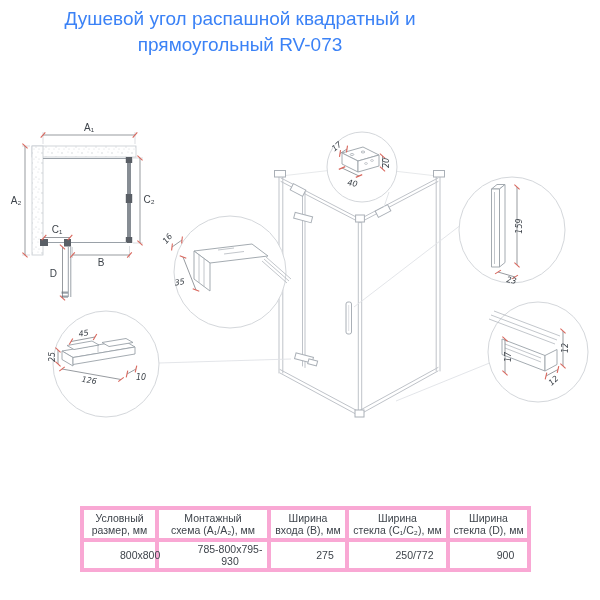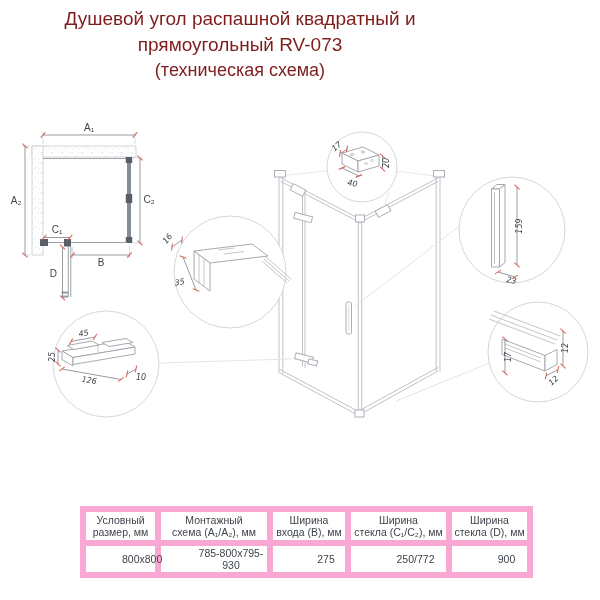--- a/index.html
+++ b/index.html
@@ -1,20 +1,20 @@
 <!DOCTYPE html>
 <html><head>
 <meta charset="utf-8">
 <style>
   html,body{margin:0;padding:0;}
   body{
     width:600px;height:600px;position:relative;overflow:hidden;
     background:#ffffff;font-family:"Liberation Sans",sans-serif;
   }
-  .title-block{position:absolute;top:6px;left:0;width:480px;text-align:center;color:#7f1d1d;}
+  .title-block{position:absolute;top:6px;left:0;width:480px;text-align:center;color:#3b82f6;}
   .title-line1{font-size:19px;line-height:26px;}
   .title-line2{font-size:18px;line-height:24px;}
   svg#drawing{position:absolute;left:0;top:0;}
   .glass{stroke:#9aa1a8;stroke-width:1;fill:none;}
   .iso{stroke:#bfc3c9;stroke-width:1;fill:none;stroke-linecap:round;}
   .iso-faint{stroke:#e4e6e9;stroke-width:0.9;fill:none;}
   .leader{stroke:#e0e2e6;stroke-width:0.9;fill:none;}
   .detail-circle{fill:#ffffff;stroke:#d4d7db;stroke-width:1;}
   .part{fill:#ffffff;stroke:#9aa1a8;stroke-width:0.9;stroke-linejoin:round;}
   .part-line{stroke:#b3b8be;stroke-width:0.8;fill:none;}
@@ -24,32 +24,31 @@
   .dimtxt{font:italic 8px "DejaVu Sans",sans-serif;fill:#3d434a;}
   .plantxt{font:10px "Liberation Sans",sans-serif;fill:#3d434a;}
   .fitting{fill:#ffffff;stroke:#aab0b7;stroke-width:1;}
   .darkblock{fill:#5a5f66;stroke:none;}
   table.size-table{
     position:absolute;left:80px;top:506px;width:447px;
     border-collapse:collapse;table-layout:fixed;
     font-size:10.5px;color:#3e444b;
   }
   table.size-table th,table.size-table td{
-    border:6px solid #f9a8d4;text-align:center;vertical-align:middle;
+    border:4px solid #f9a8d4;text-align:center;vertical-align:middle;
     padding:1px 2px;font-weight:normal;white-space:pre-line;
   }
   table.size-table th{height:26px;line-height:12px;}
   table.size-table td{height:17px;padding-left:36px;}
 </style>
 </head>
 <body>
 
 <div class="title-block">
   <div class="title-line1">Душевой угол распашной квадратный и прямоугольный RV-073</div>
-  <div class="title-line2">(техническая схема)</div>
 </div>
 
 <svg id="drawing" width="600" height="600" viewBox="0 0 600 600">
   <defs>
     <pattern id="speckle" width="10" height="10" patternUnits="userSpaceOnUse">
       <rect width="10" height="10" fill="#ffffff"></rect>
       <circle cx="2" cy="3" r="0.7" fill="#c9cdd2"></circle>
       <circle cx="6" cy="7" r="0.6" fill="#c9cdd2"></circle>
       <circle cx="8" cy="2" r="0.5" fill="#d4d7db"></circle>
       <circle cx="4" cy="9" r="0.5" fill="#d4d7db"></circle>

